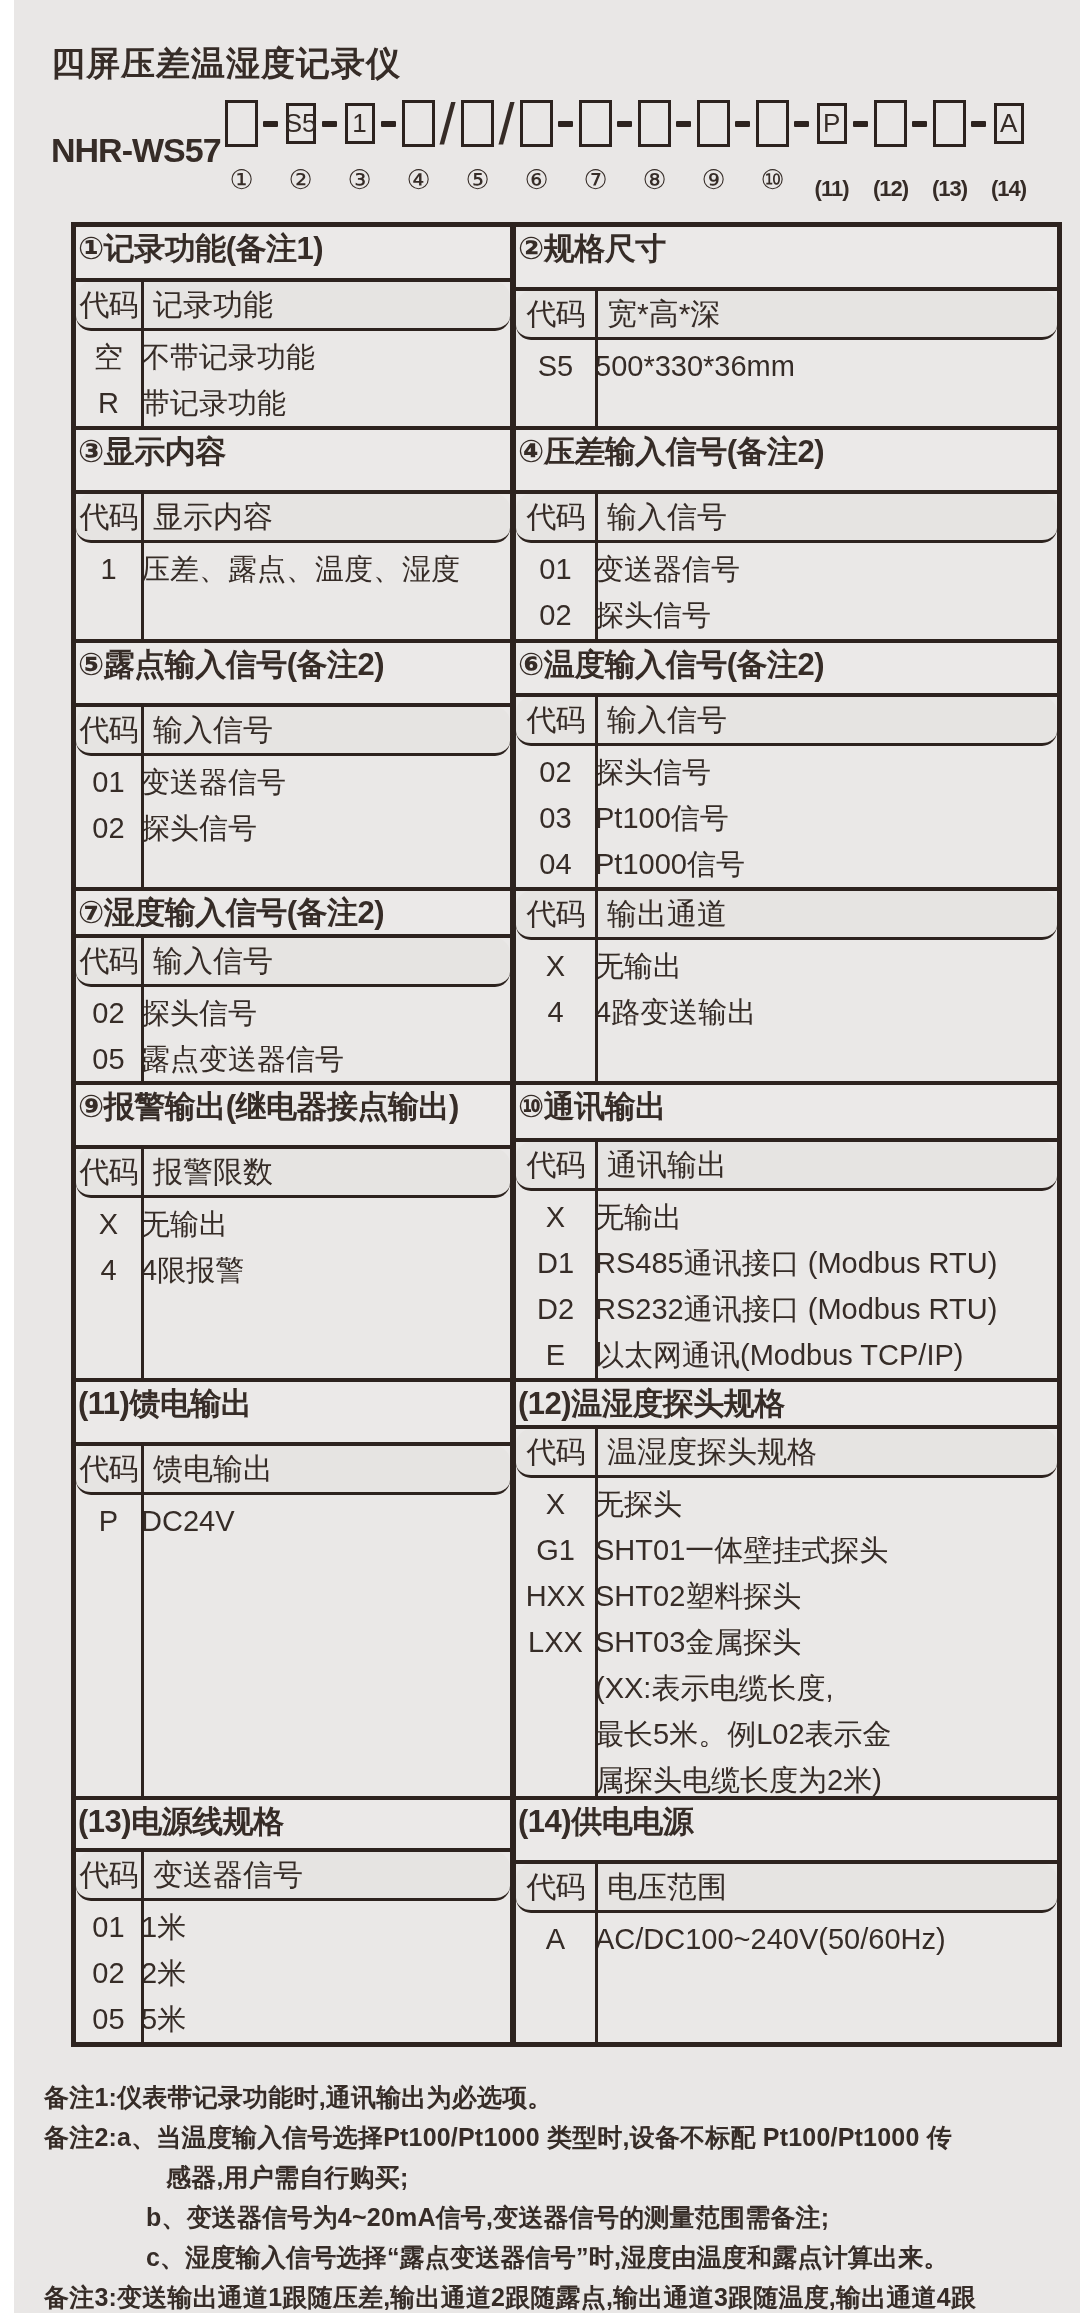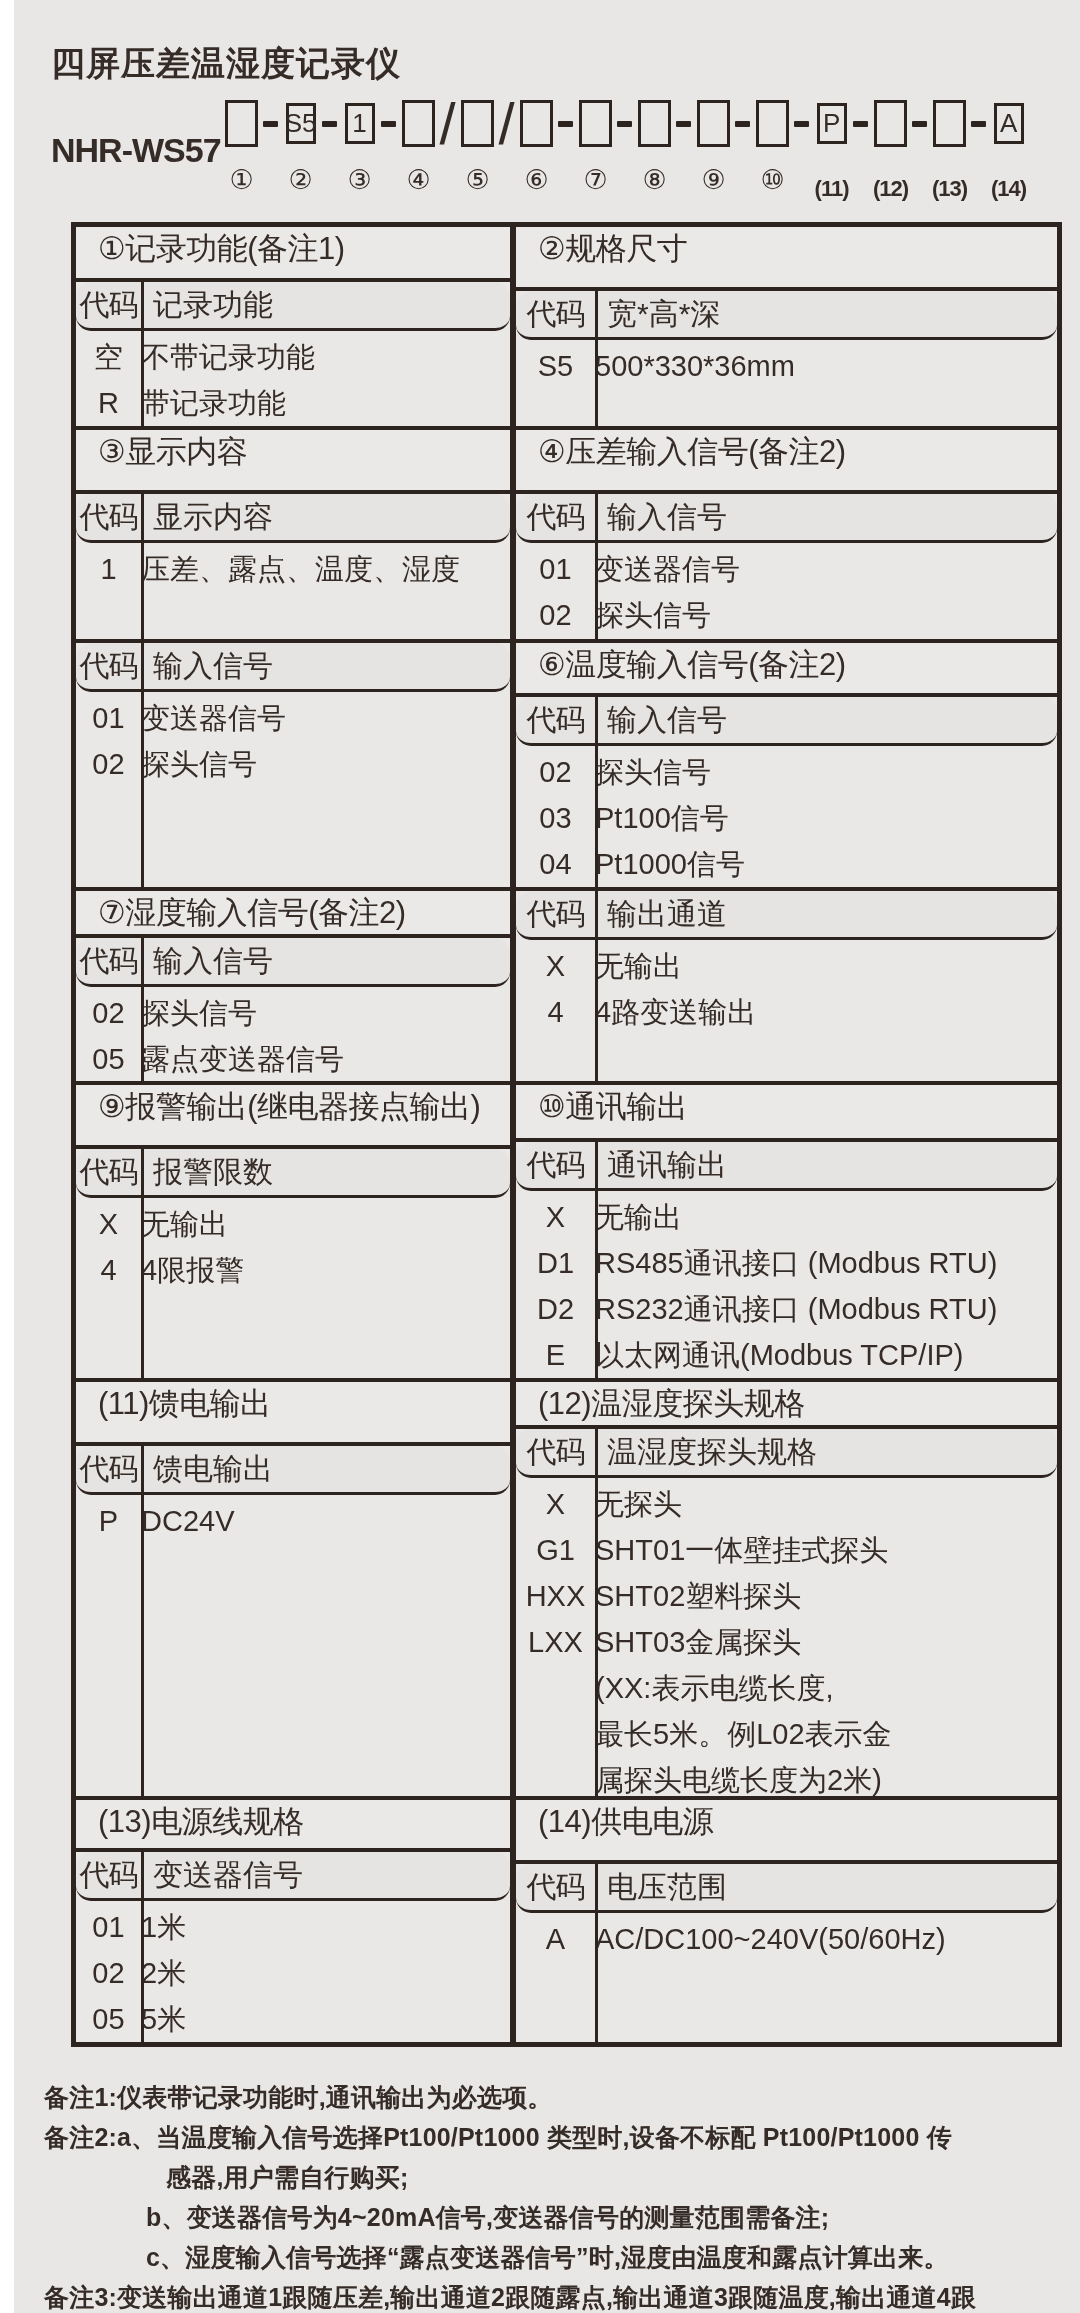--- a/index.html
+++ b/index.html
@@ -34,21 +34,21 @@
 
   
   .spec-grid{margin:22px 0 0 57px;width:991px;border:5px solid var(--line);
              display:grid;grid-template-columns:434px auto;
              grid-template-rows:199px 213px 248px 194px 297px 418px 246px;
              background:var(--body-bg);}
   .section{display:flex;flex-direction:column;overflow:hidden;}
   .section.right-sec{border-left:6px solid var(--line);}
   .spec-grid .section:nth-child(n+3){border-top:4px solid var(--line);}
   .sec-title{height:64px;line-height:43px;border-bottom:4px solid var(--line);
-             font-size:31px;font-weight:400;padding-left:22px;letter-spacing:-0.5px;
+             font-size:31px;font-weight:700;padding-left:2px;letter-spacing:-0.5px;
              background:var(--title-bg);white-space:nowrap;}
   .sec-lower{flex:1;display:flex;flex-direction:column;position:relative;}
   .vline{position:absolute;top:0;bottom:0;left:var(--codew);width:3px;background:var(--line);}
   .sec-sub{display:flex;height:49px;line-height:45px;border-bottom:3px solid var(--line);
            font-size:30px;background:var(--sub-bg);border-radius:15px;}
   .sub-code{width:var(--codew);text-align:center;flex-shrink:0;letter-spacing:-1px;}
   .sub-desc{padding-left:12px;white-space:nowrap;}
   .sec-body{flex:1;padding-top:3px;background:var(--body-bg);}
   .row{display:flex;font-size:29px;line-height:46px;}
   .cell-code{width:var(--codew);text-align:center;flex-shrink:0;}
@@ -261,20 +261,21 @@
             </div>
             <div class="row">
               <div class="cell-code">02</div>
               <div class="cell-desc">探头信号</div>
             </div>
           </div>
           <div class="vline"></div>
         </div>
       </section>
       <section class="section left-sec">
+        <div class="sec-title">⑤露点输入信号(备注2)</div>
         <div class="sec-lower">
           <div class="sec-sub">
             <div class="sub-code">代码</div>
             <div class="sub-desc">输入信号</div>
           </div>
           <div class="sec-body">
             <div class="row">
               <div class="cell-code">01</div>
               <div class="cell-desc">变送器信号</div>
             </div>

